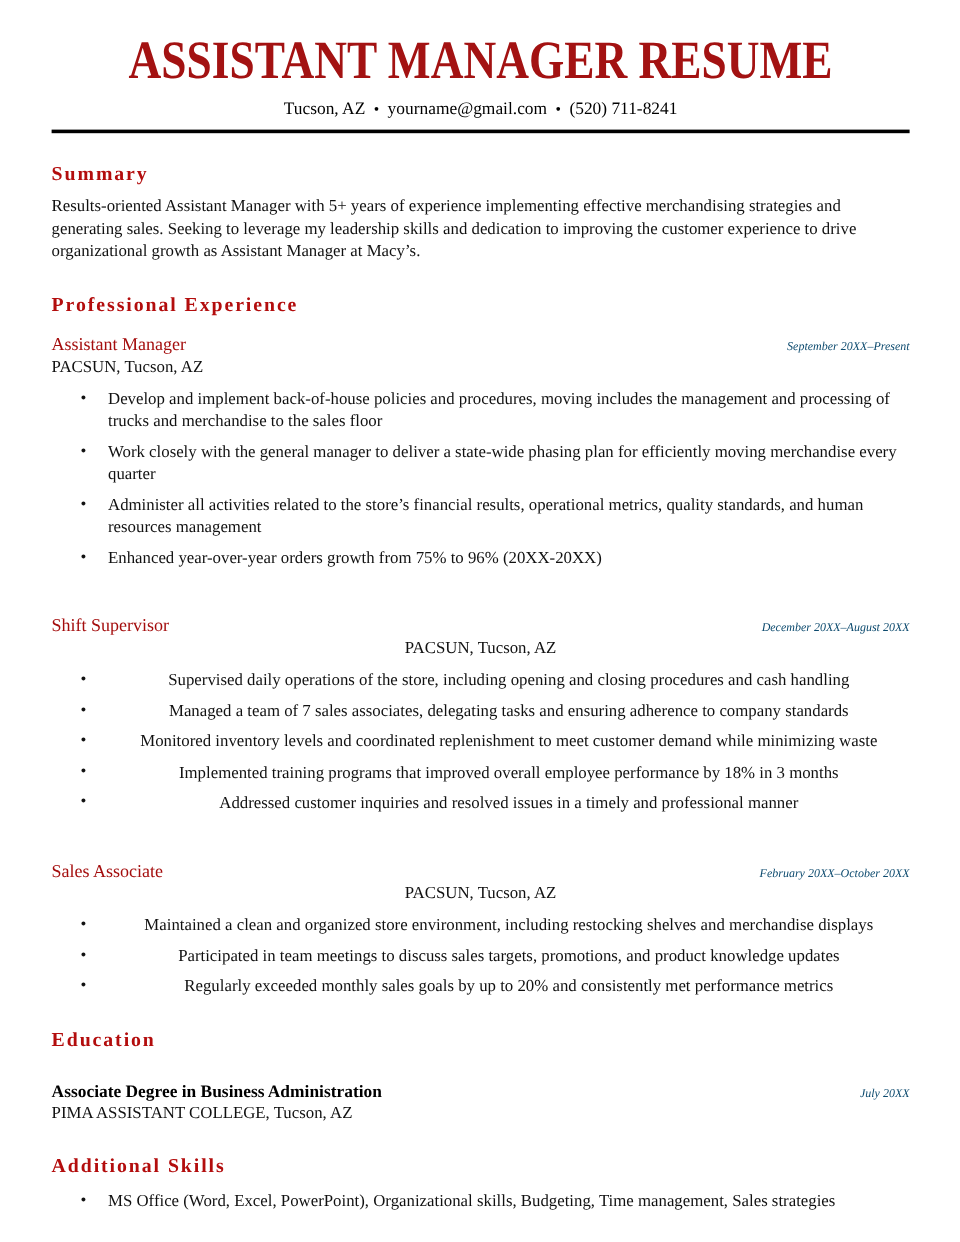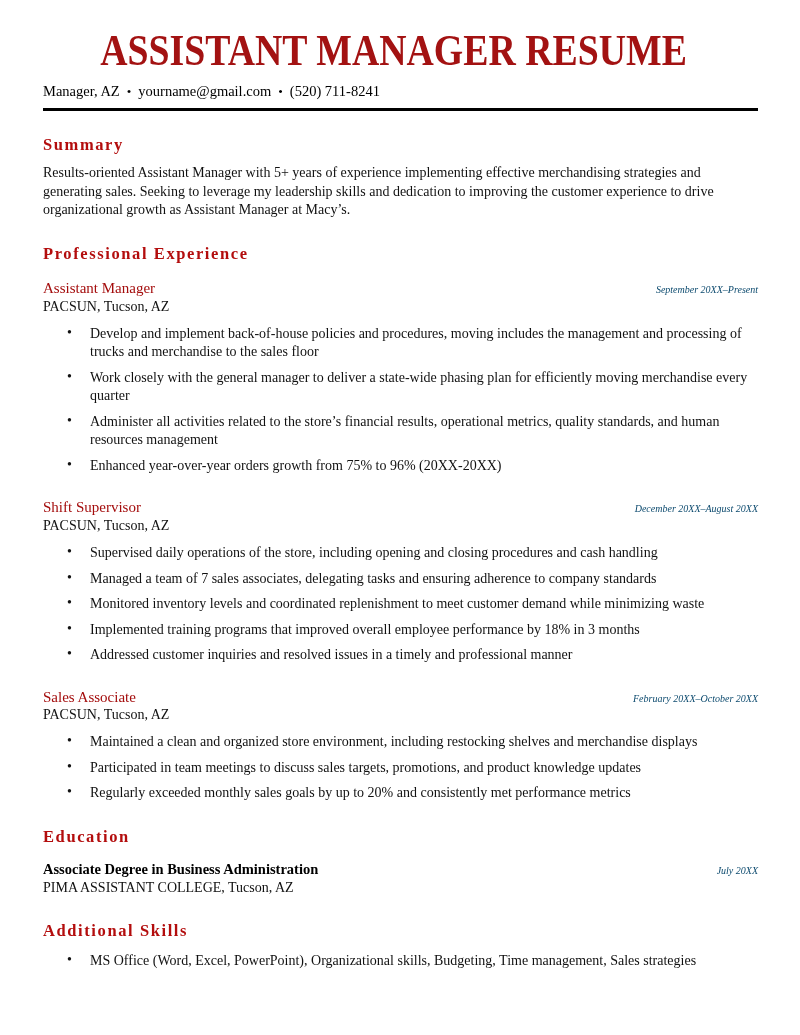--- a/index.html
+++ b/index.html
@@ -9,21 +9,21 @@
     min-height: 1035px;
     font-family: "Liberation Serif", "DejaVu Serif", serif;
     color: var(--text-color, #111111);
   }
   .page {
     width: 800px;
     min-height: 1035px;
     padding: 24px 42px 40px 43px;
   }
   
-  .header { text-align: left; }
+  .header { text-align: center; }
   .resume-title {
     color: var(--title-red, #a31212);
     font-size: 45px;
     font-weight: bold;
     line-height: 1.16;
     white-space: nowrap;
     transform: scaleX(0.84);
     transform-origin: 50% 50%;
   }
   .contact {
@@ -45,21 +45,21 @@
     letter-spacing: 1.6px;
     margin-top: 24px;
   }
   .summary-text {
     margin-top: 9px;
     font-size: 14px;
     line-height: 1.33;
   }
   
   .job { margin-top: 15px; }
-  .job + .job { margin-top: 23px; }
+  .job + .job { margin-top: 38px; text-align: center; }
   .job-head, .edu-head {
     display: flex;
     justify-content: space-between;
     align-items: baseline;
   }
   h3.job-title {
     color: var(--job-red, #a40d0d);
     font-size: 15px;
     font-weight: normal;
     line-height: 1.25;
@@ -88,32 +88,32 @@
     left: 24px;
     top: -1px;
   }
   
   h3.degree {
     color: #000000;
     font-size: 14.5px;
     font-weight: bold;
     line-height: 1.3;
   }
-  .edu-block { margin-top: 13px; }
+  .edu-block { margin-top: 24px; }
   .skills-section ul.bullets { margin-top: 11px; }
 </style>
 </head>
 <body>
 
 <div class="page">
 
   <header class="header">
     <h1 class="resume-title">ASSISTANT MANAGER RESUME</h1>
     <div class="contact">
-      <span>Manager, AZ</span><span class="sep">•</span><span>yourname@gmail.com</span><span class="sep">•</span><span>(520) 711-8241</span>
+      <span>Tucson, AZ</span><span class="sep">•</span><span>yourname@gmail.com</span><span class="sep">•</span><span>(520) 711-8241</span>
     </div>
     <div class="rule"></div>
   </header>
 
   <section>
     <h2 class="section-heading">Summary</h2>
     <p class="summary-text">Results-oriented Assistant Manager with 5+ years of experience implementing effective merchandising strategies and generating sales. Seeking to leverage my leadership skills and dedication to improving the customer experience to drive organizational growth as Assistant Manager at Macy’s.</p>
   </section>
 
   <section>

